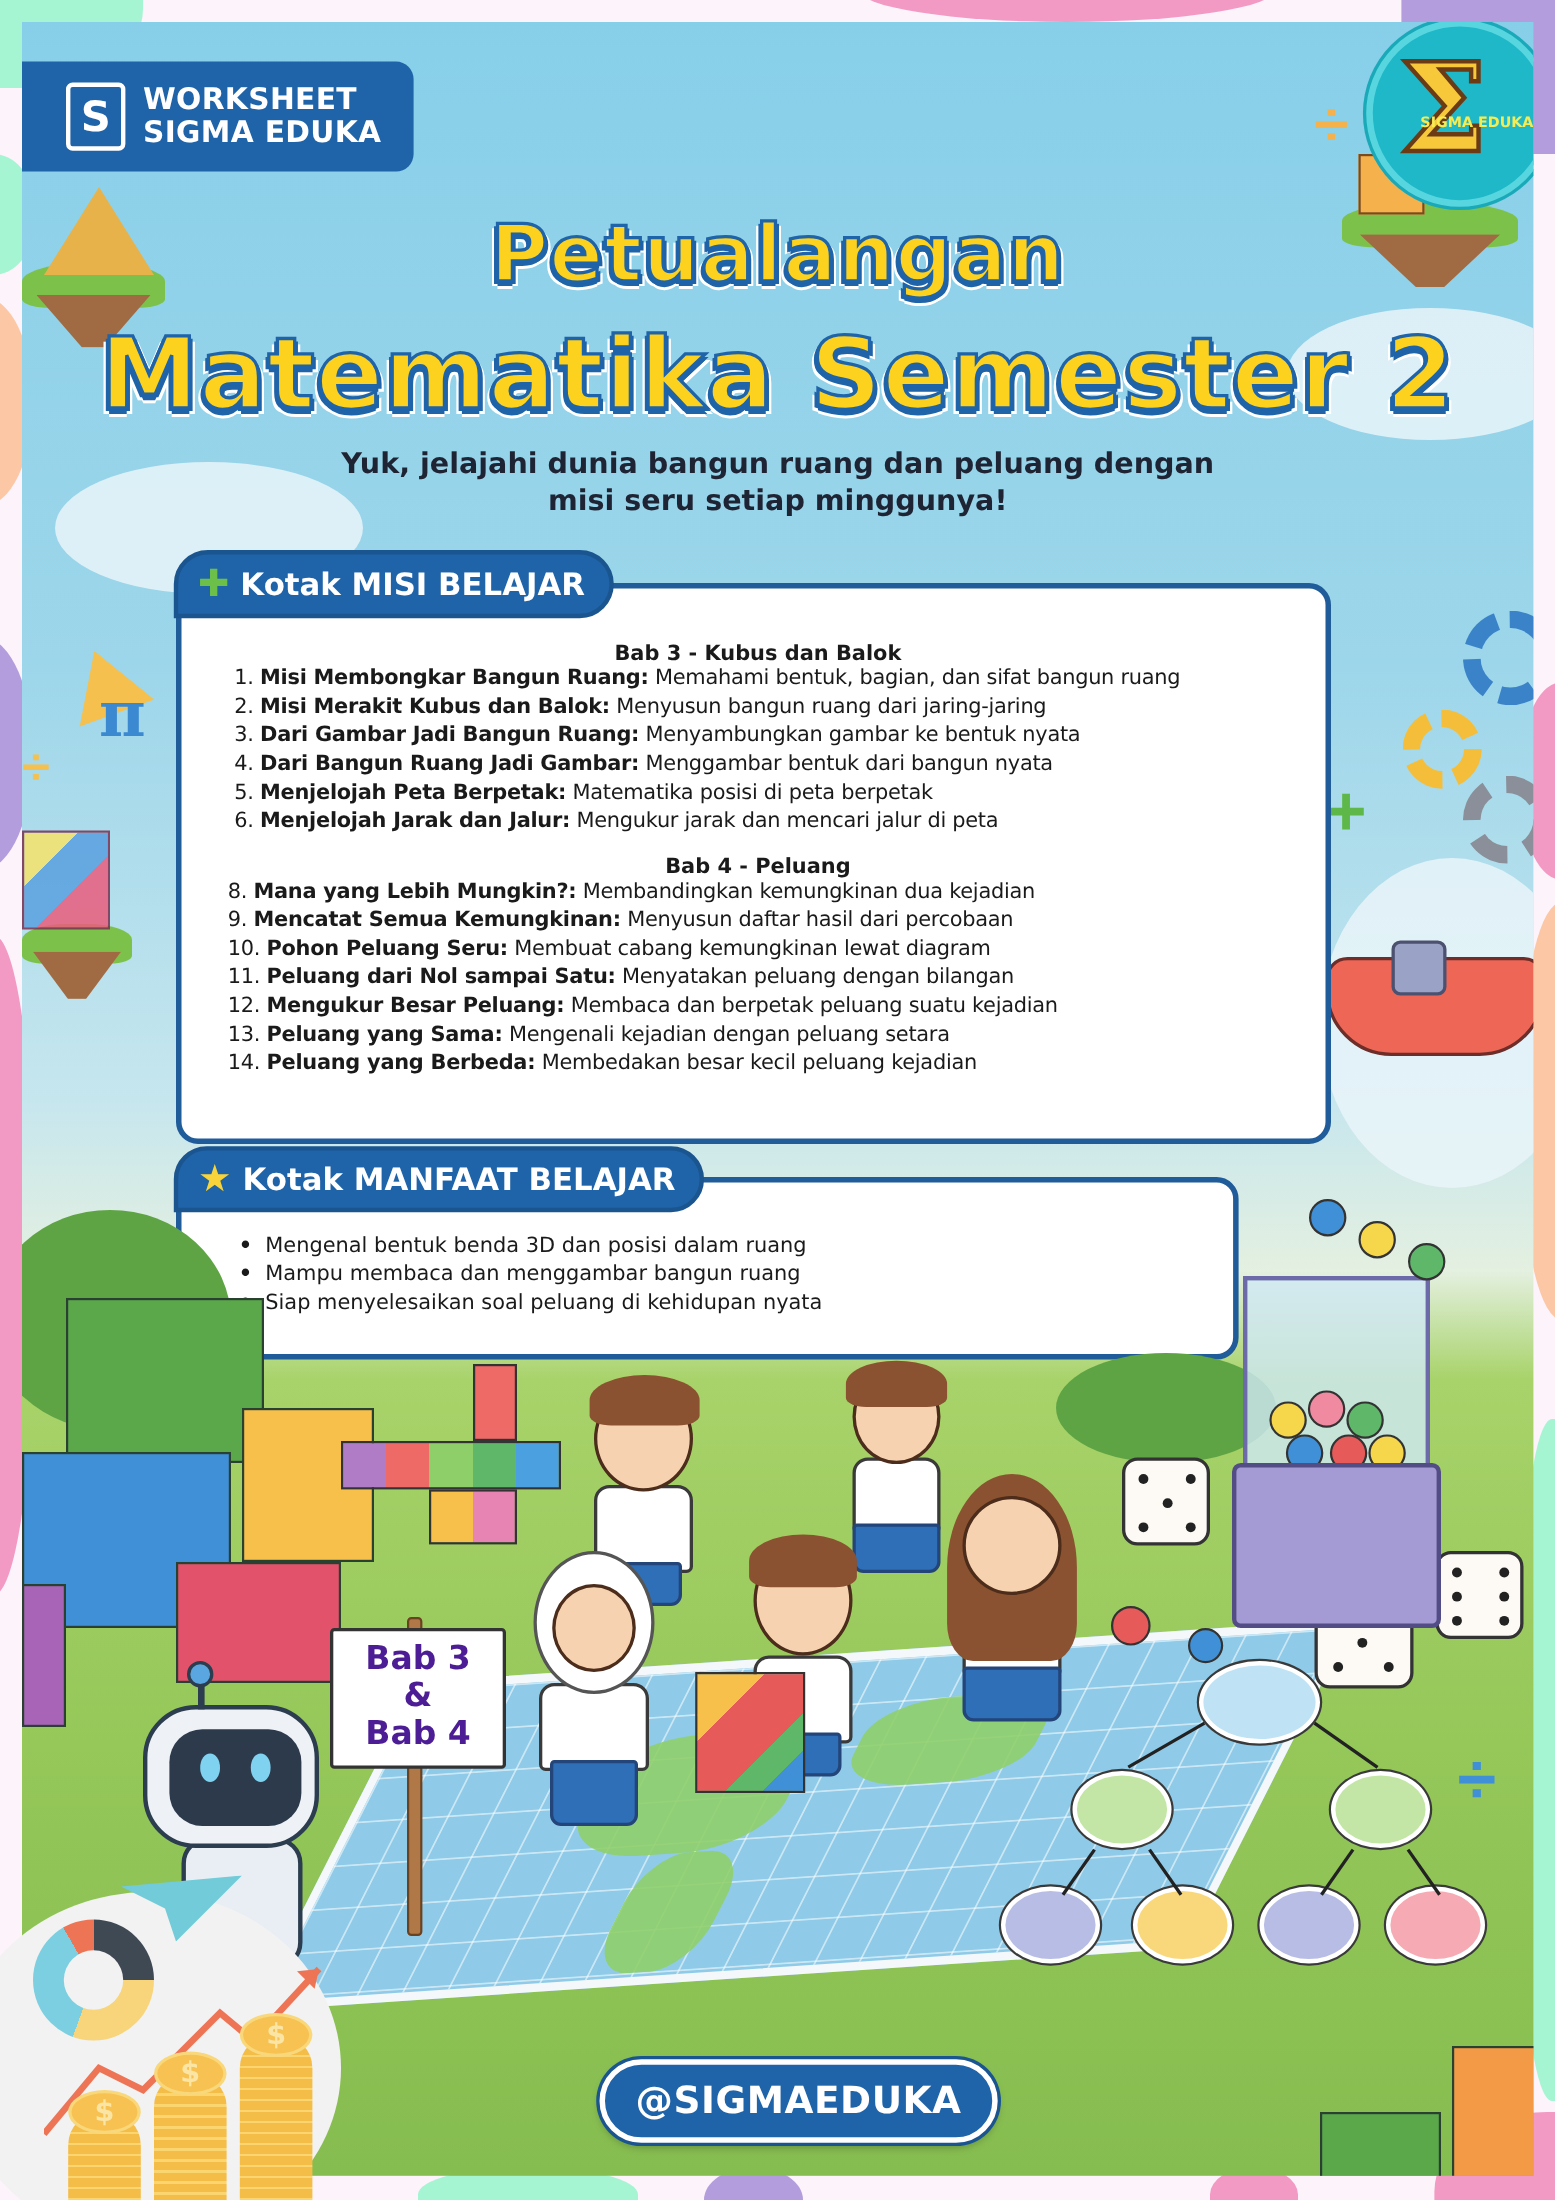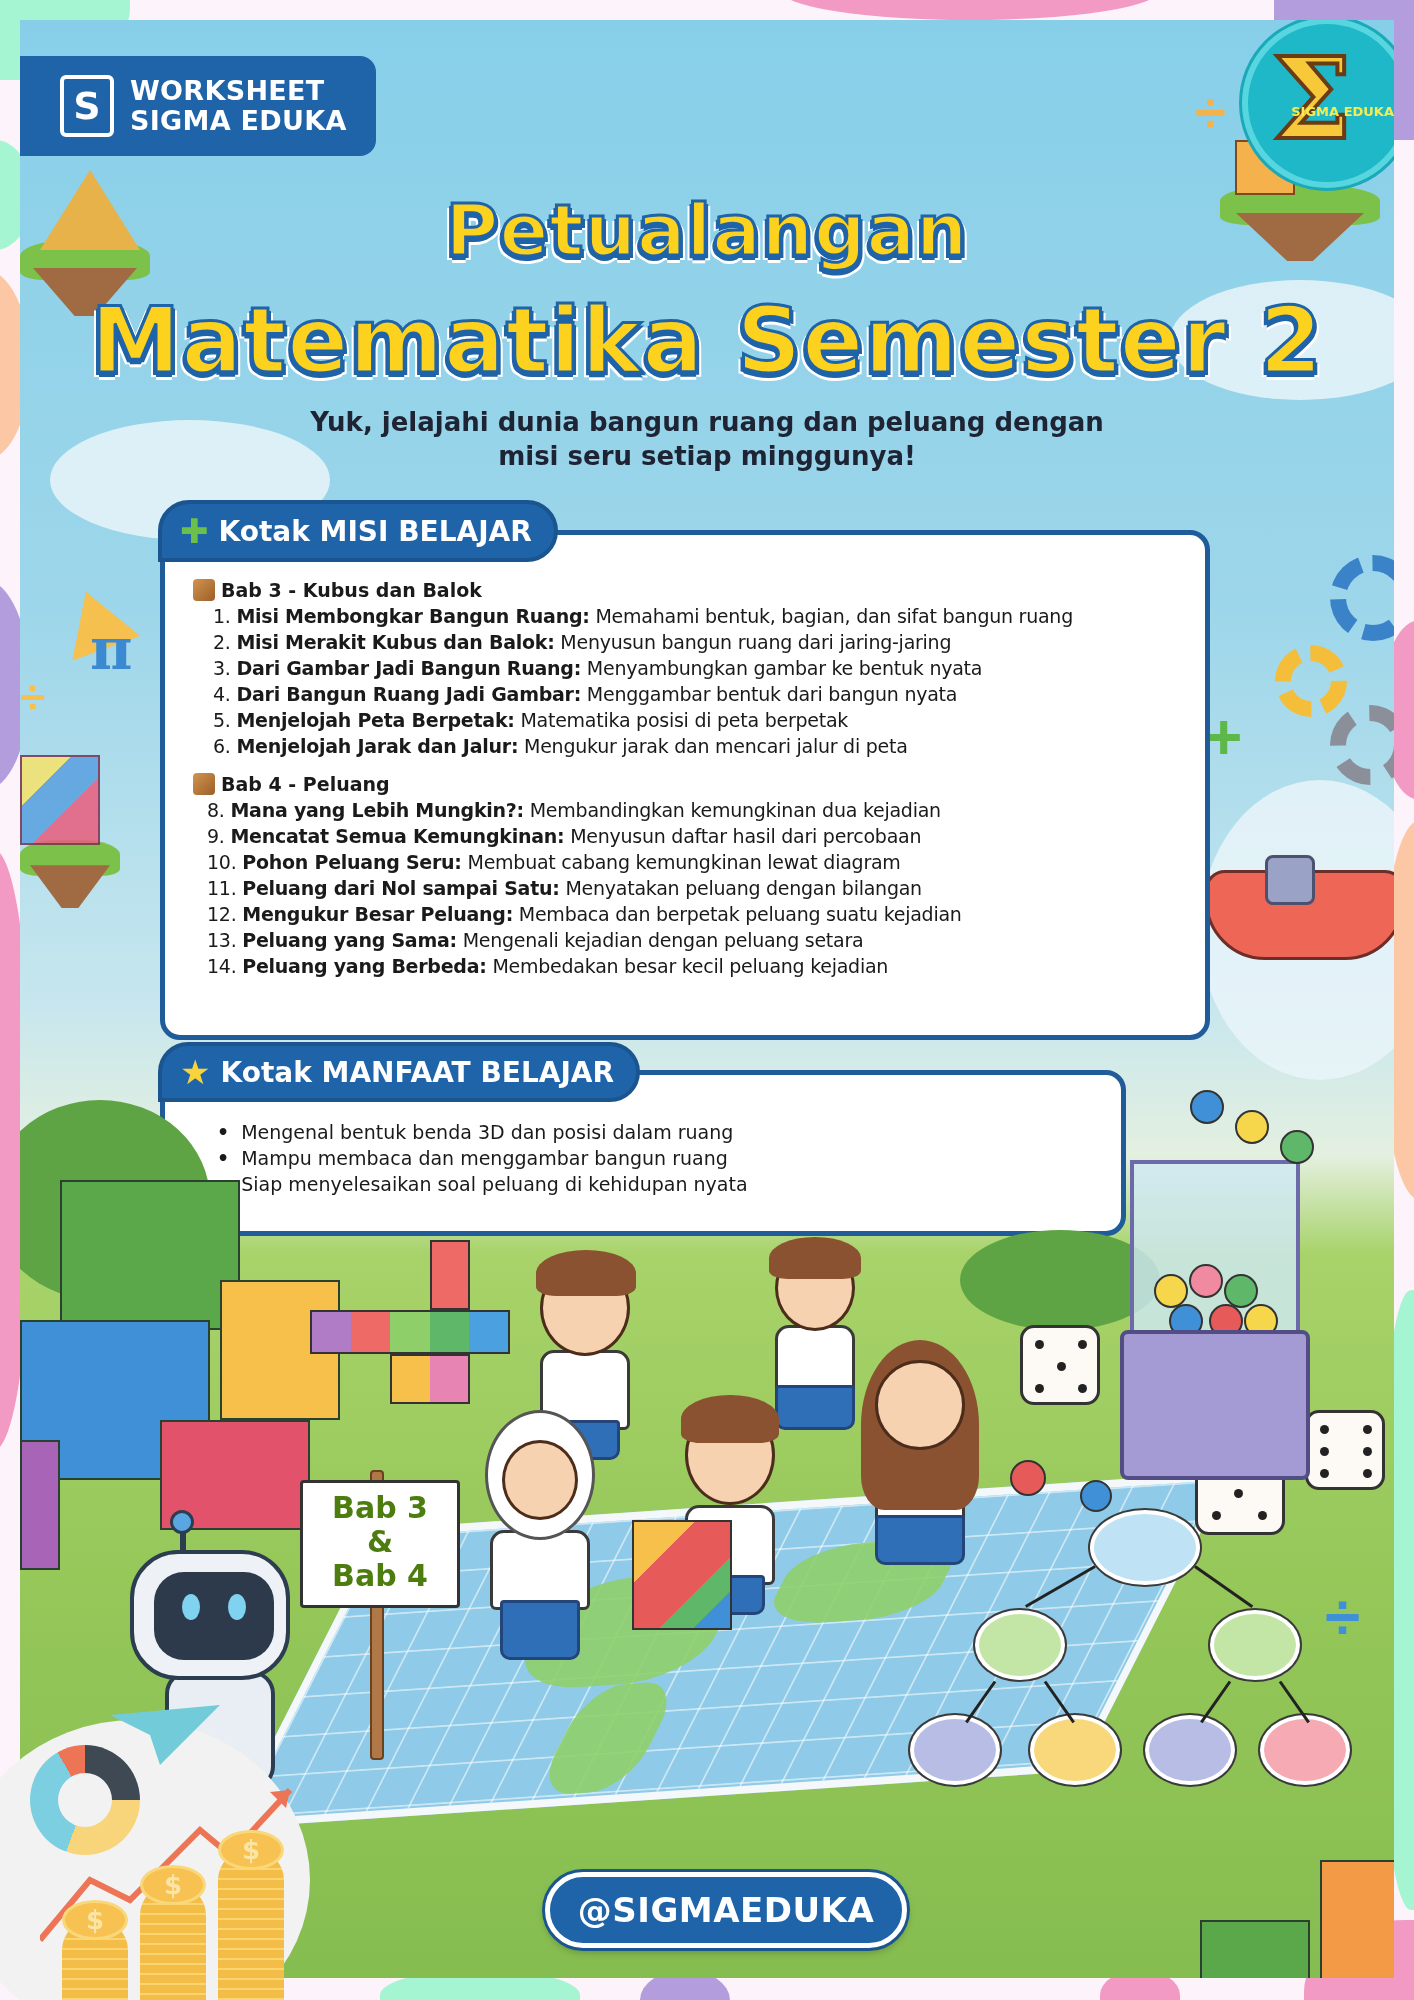--- a/index.html
+++ b/index.html
@@ -72,21 +72,21 @@
     font-family: "DejaVu Sans", sans-serif; z-index: 2; border: 4px solid #1a5590;
   }
   .tab-icon { font-size: 34px; }
 
   .mission-panel { left: 140px; top: 510px; width: 1050px; height: 510px; }
   .mission-tab { left: 138px; top: 480px; height: 62px; }
   .benefit-panel { left: 140px; top: 1050px; width: 966px; height: 166px; text-decoration: underline; }
   .benefit-tab { left: 138px; top: 1022px; height: 60px; }
 
   .list-area { position: absolute; left: 50px; top: 60px; right: 20px; font-family: "DejaVu Sans", sans-serif; color: #1a1a1a; }
-  .bab-head { display: flex; align-items: center; gap: 6px; font-weight: 700; font-size: 19px; height: 26px; }
+  .bab-head { display: flex; align-items: center; gap: 6px; font-weight: 700; font-size: 19px; height: 26px; flex-direction: column; }
   .box-icon { width: 22px; height: 22px; background: linear-gradient(135deg, #d39450, #9b5f28); border-radius: 4px; display: inline-block; }
   .item { font-size: 19px; height: 26px; line-height: 26px; white-space: nowrap; letter-spacing: -.25px; padding-left: 20px; }
   .item b { font-weight: 700; }
   .bab4 { margin-top: 12px; }
 
   .benefit-list { position: absolute; left: 52px; top: 44px; font-size: 19px; line-height: 26px; font-family: "DejaVu Sans", sans-serif; color: #1a1a1a; }
   .benefit-list li { list-style: none; display: flex; gap: 12px; }
   .benefit-list li::before { content: "•"; font-weight: 900; }
 
   
@@ -94,21 +94,21 @@
   .island { position: absolute; background: #7cc24a; border-radius: 40% 40% 20% 20%; }
   .island::after { content: ""; position: absolute; left: 10%; right: 10%; top: 70%; height: 120%; background: #a06a42; clip-path: polygon(0 0, 100% 0, 60% 100%, 40% 100%); }
 
   .gear { position: absolute; border-radius: 50%; border: 16px dashed; }
 
   .cube { position: absolute; border: 2px solid #2a4030; }
 
   .sign {
     position: absolute; left: 280px; top: 1460px; width: 160px; height: 128px; background: #fff;
     border: 3px solid #333; border-radius: 4px; text-align: center; font-weight: 900; font-size: 30px; line-height: 34px; padding-top: 8px;
-    font-family: "DejaVu Sans", sans-serif; color: #4d7c0f;
+    font-family: "DejaVu Sans", sans-serif; color: #4c1d95;
   }
   .sign-post { position: absolute; left: 350px; top: 1450px; width: 14px; height: 290px; background: #b07846; border: 2px solid #6a4220; border-radius: 4px; }
 
   .robot-head { position: absolute; left: 110px; top: 1530px; width: 160px; height: 130px; background: #eef2f6; border: 4px solid #2c3d50; border-radius: 48px; }
   .robot-face { position: absolute; left: 20px; top: 18px; width: 120px; height: 88px; background: #2d3a4c; border-radius: 30px; }
   .robot-eye { position: absolute; width: 18px; height: 26px; background: #7fd3f0; border-radius: 50%; top: 22px; }
   .robot-body { position: absolute; left: 145px; top: 1650px; width: 110px; height: 120px; background: #e8eef3; border: 4px solid #2c3d50; border-radius: 24px; }
 
   .kid { position: absolute; }
   .kid-head { position: absolute; border-radius: 50%; background: #f6d2b0; border: 3px solid #4c2c1a; }

